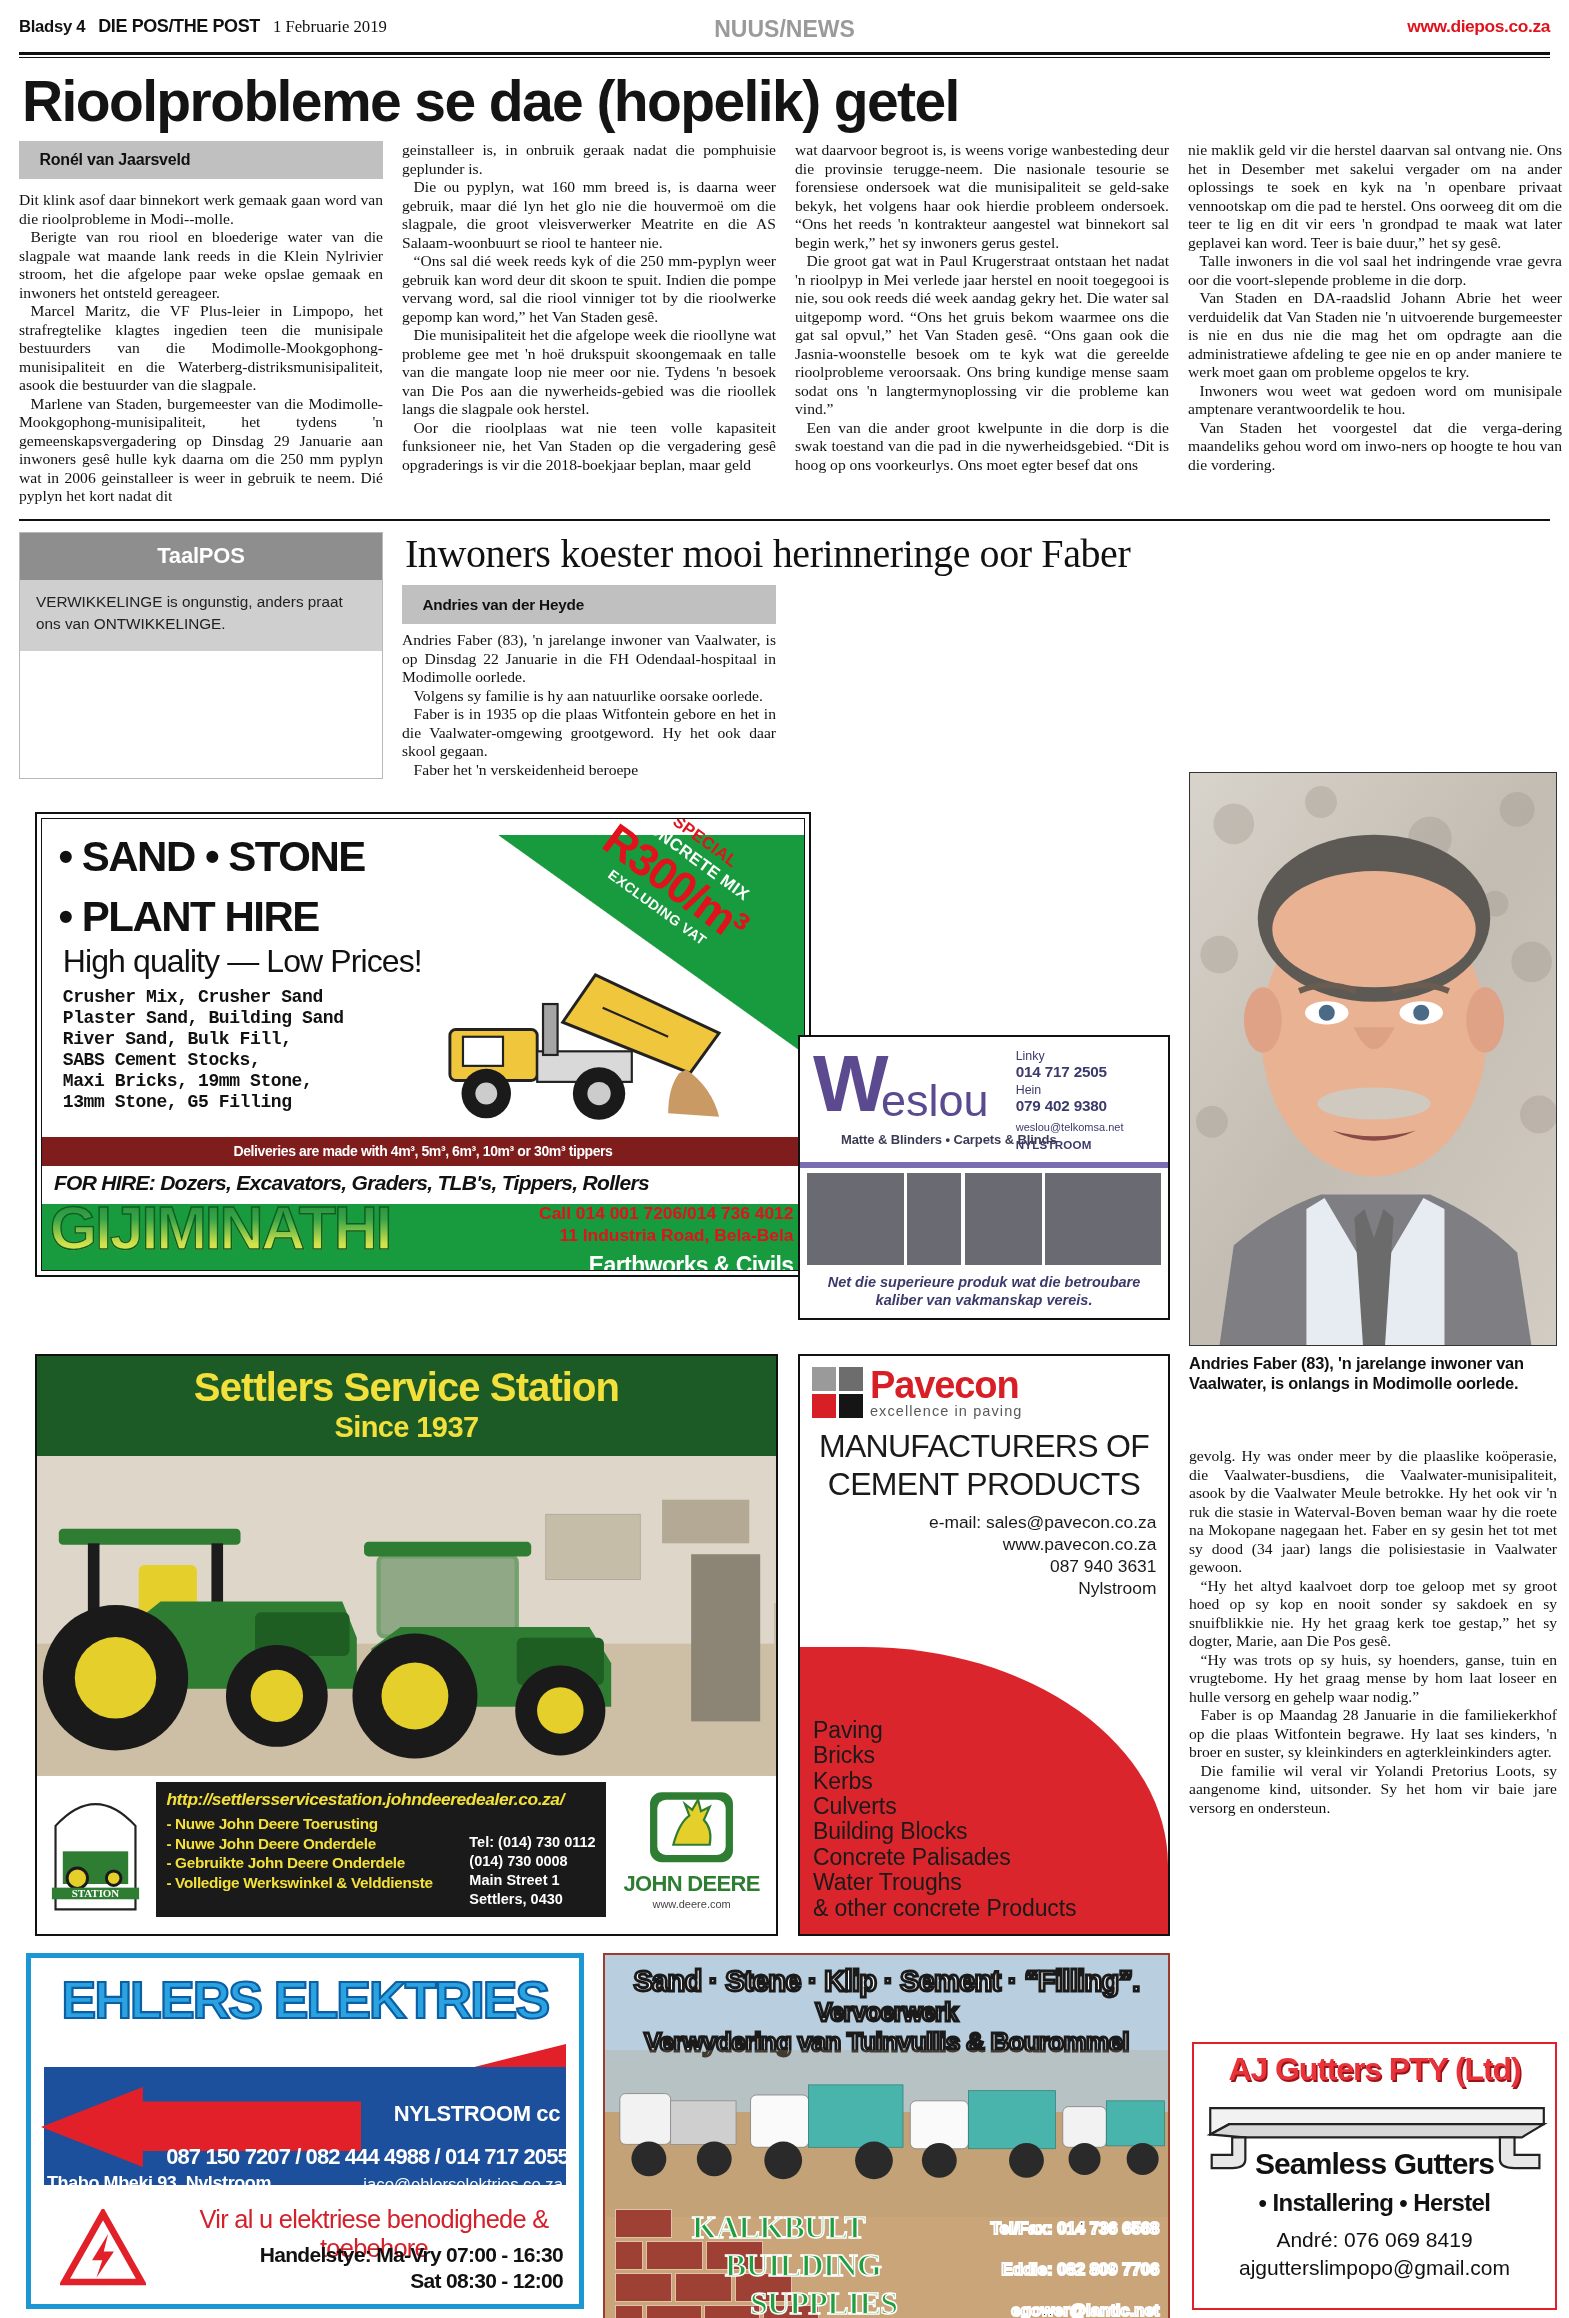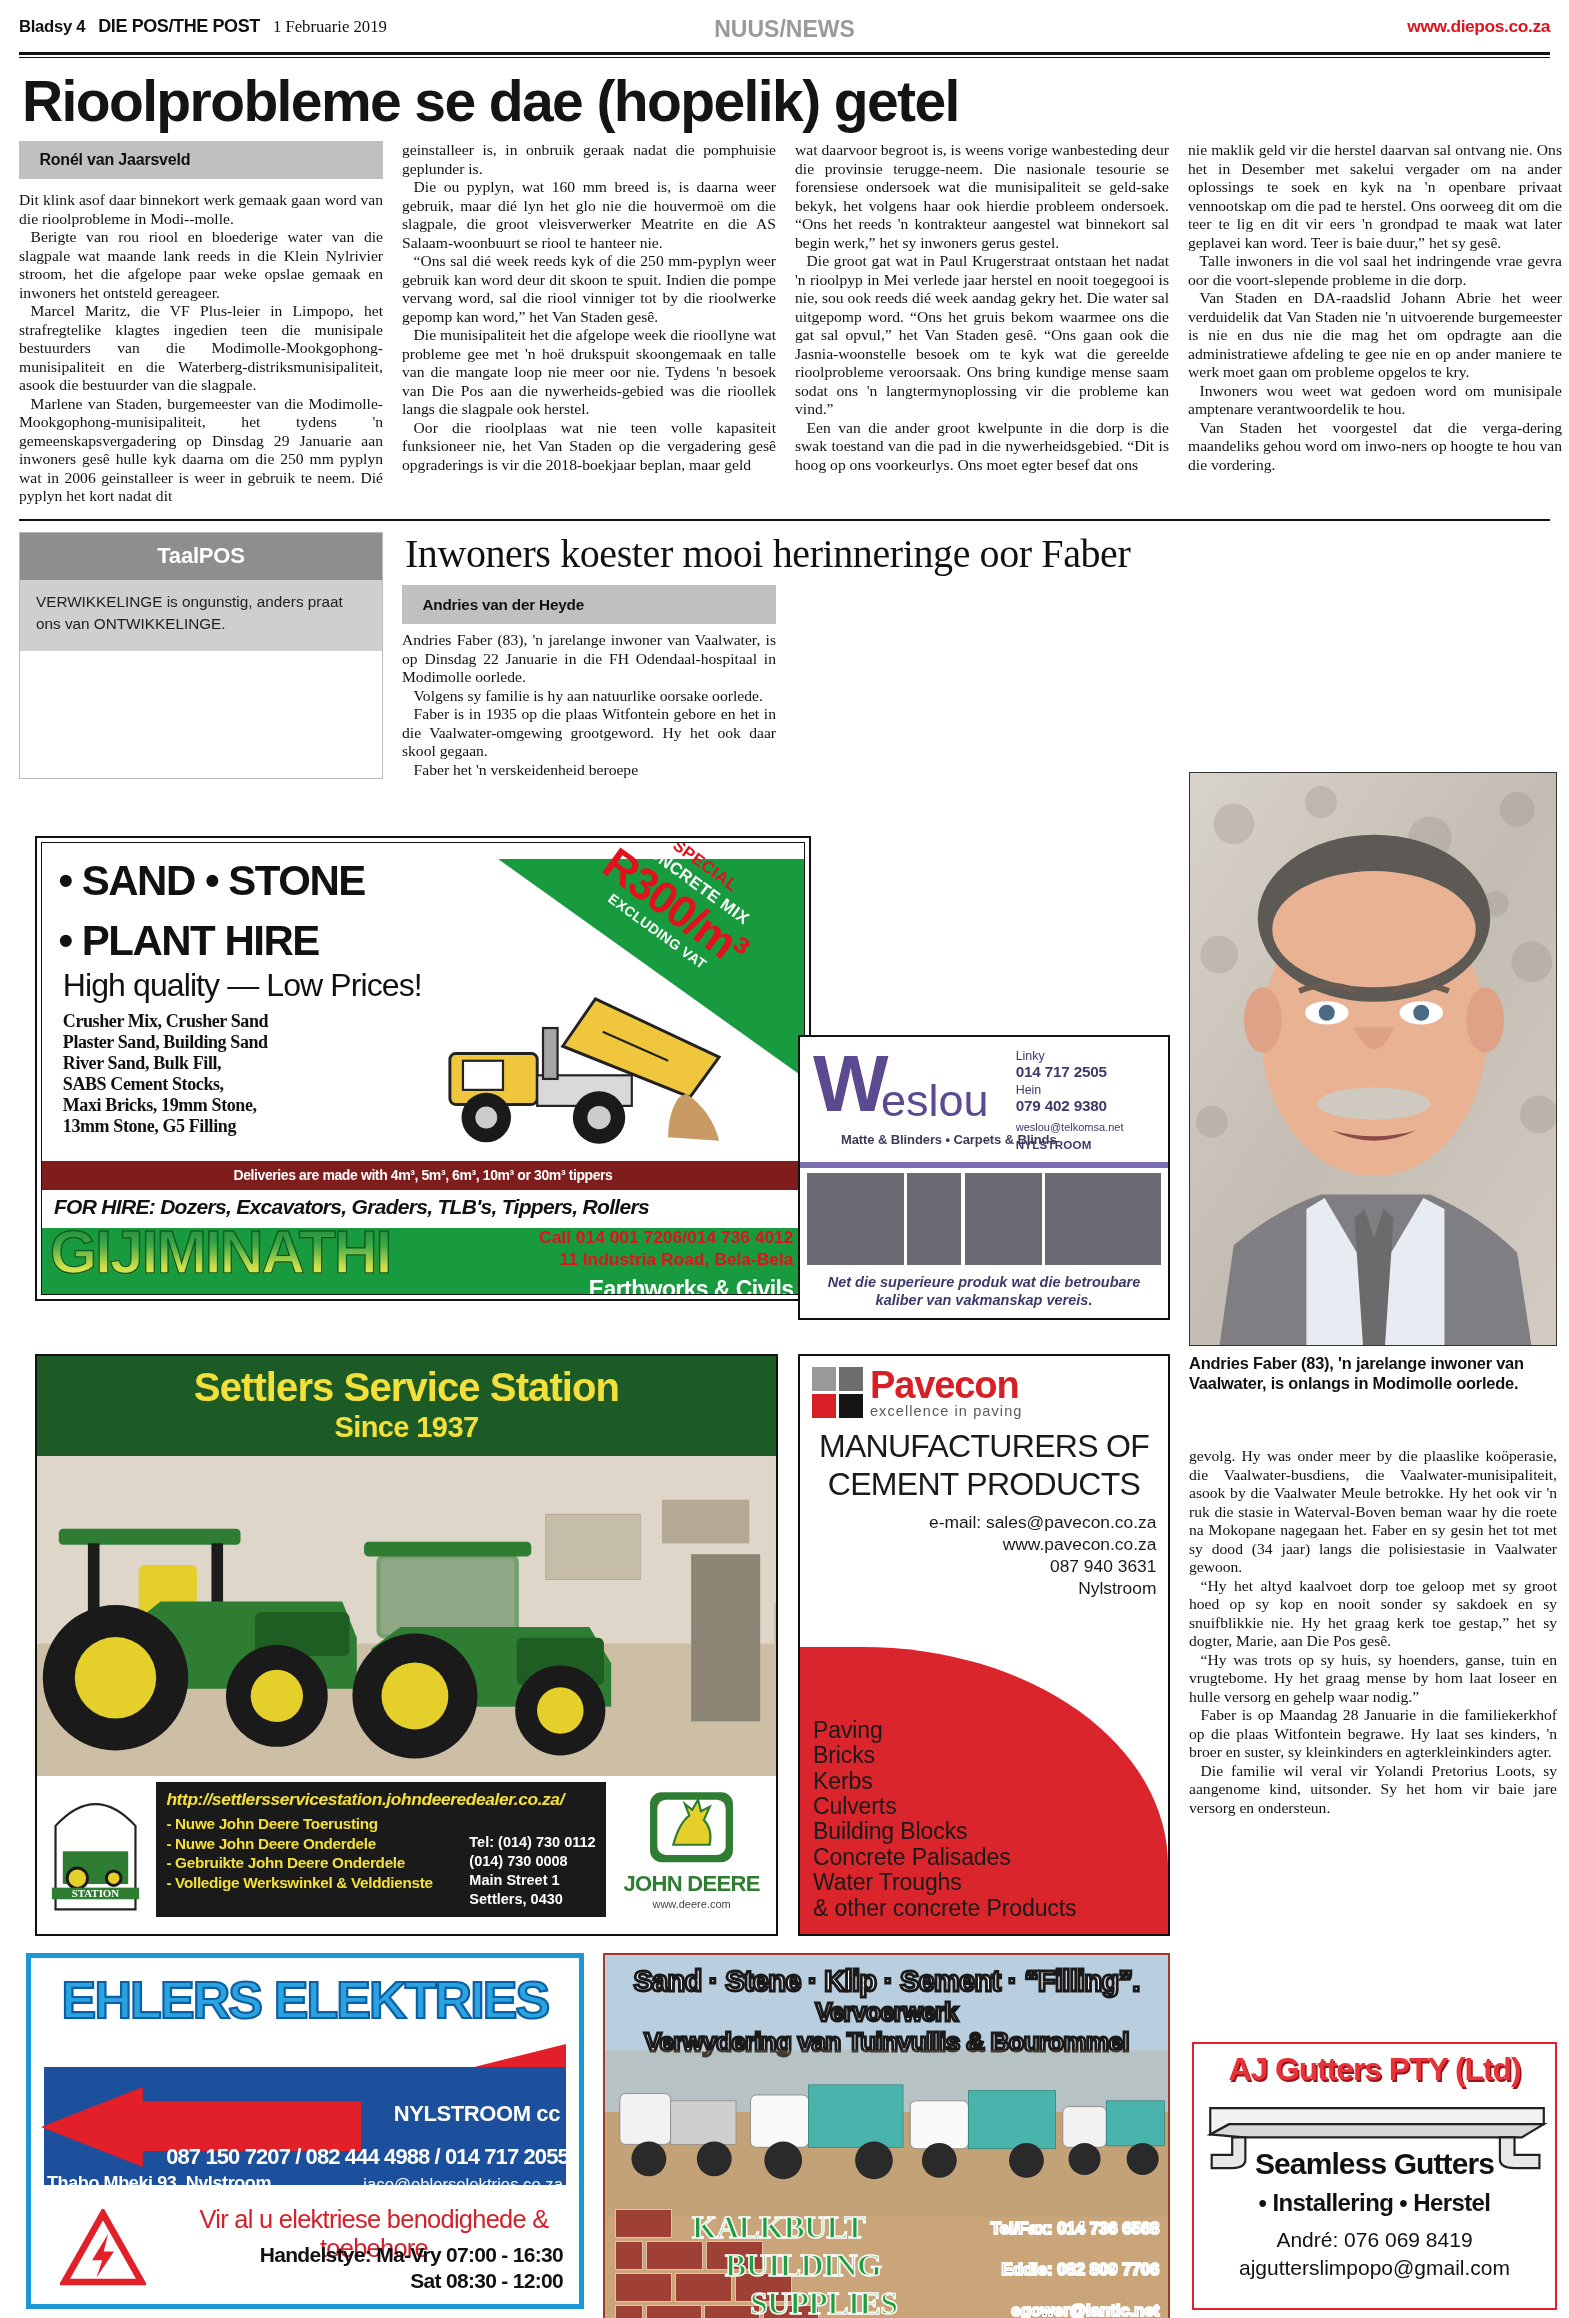--- a/index.html
+++ b/index.html
@@ -67,28 +67,28 @@
     background:#c0c0c0; font-family:"Liberation Sans", sans-serif; font-weight:700;
     font-size:15.3px; padding:10.2px 0 10.2px 20.4px; margin:11.6px 0 0 0;
     width:374px; letter-spacing:-0.2px;
   }
   .art2-grid { display:grid; grid-template-columns:374px 19px 374px 19px 364px; margin-top:7.3px; }
 
   
   .ad { position:absolute; background:#fff; overflow:hidden; }
 
   
-  #ad-gij { left:35px; top:836px; width:776px; height:465px; border:2.9px solid #111; }
+  #ad-gij { left:35px; top:812px; width:776px; height:465px; border:2.9px solid #111; }
   .gij-inner { position:absolute; inset:4.4px; border:1.5px solid #111; overflow:hidden; }
   .gij-top { position:relative; height:302px; }
   .gij-h1 { font-family:"Liberation Sans", sans-serif; font-weight:700; font-size:42px;
             letter-spacing:-1.5px; margin:16px 0 0 16px; line-height:1.04; }
   .gij-h2 { font-family:"Liberation Sans", sans-serif; font-weight:400; font-size:32px;
             letter-spacing:-0.9px; margin:4.4px 0 0 20.4px; }
-  .gij-list { font-family:Liberation Serif, serif; font-weight:700; font-size:18px;
+  .gij-list { font-family:Liberation Mono, monospace; font-weight:700; font-size:18px;
             line-height:21px; margin:7.3px 0 0 20.4px; letter-spacing:-0.4px; }
   .gij-green-tri { position:absolute; right:0; top:0; width:305px; height:218px;
             background:linear-gradient(to bottom left, #179b3e 50%, transparent 50.3%); }
   .gij-badge { position:absolute; right:25px; top:13px; width:240px; height:182px;
             transform:rotate(36deg); transform-origin:70% 40%; text-align:center; }
   .gij-special { font-family:"Liberation Sans", sans-serif; font-weight:700; font-size:16.7px;
             color:#e1121b; letter-spacing:0.4px; }
   .gij-mix { font-family:"Liberation Sans", sans-serif; font-weight:700; font-size:16.7px;
             color:#fff; letter-spacing:0.4px; }
   .gij-price { font-family:"Liberation Sans", sans-serif; font-weight:700; font-size:45px;

